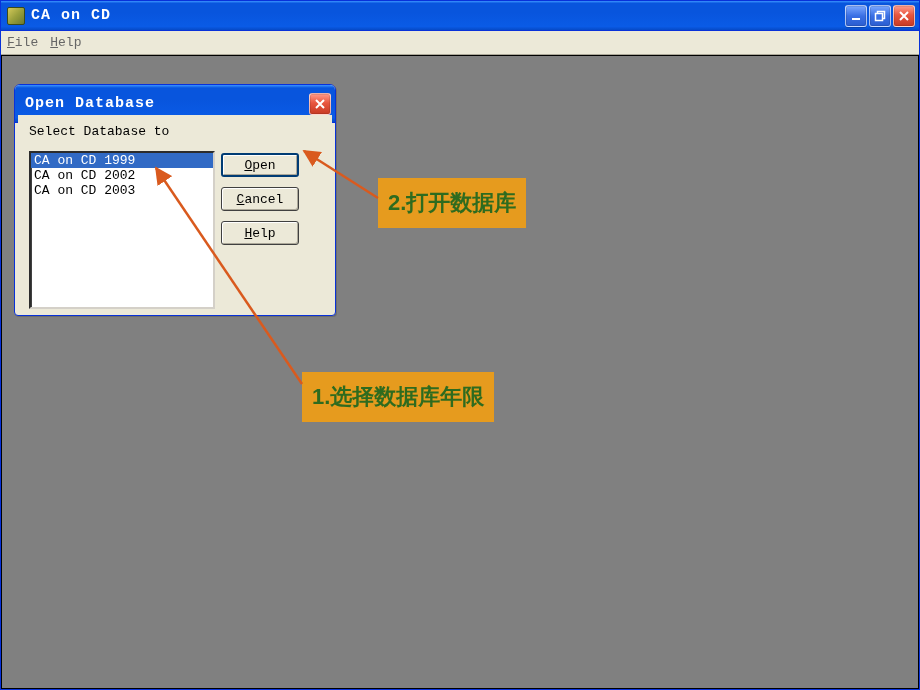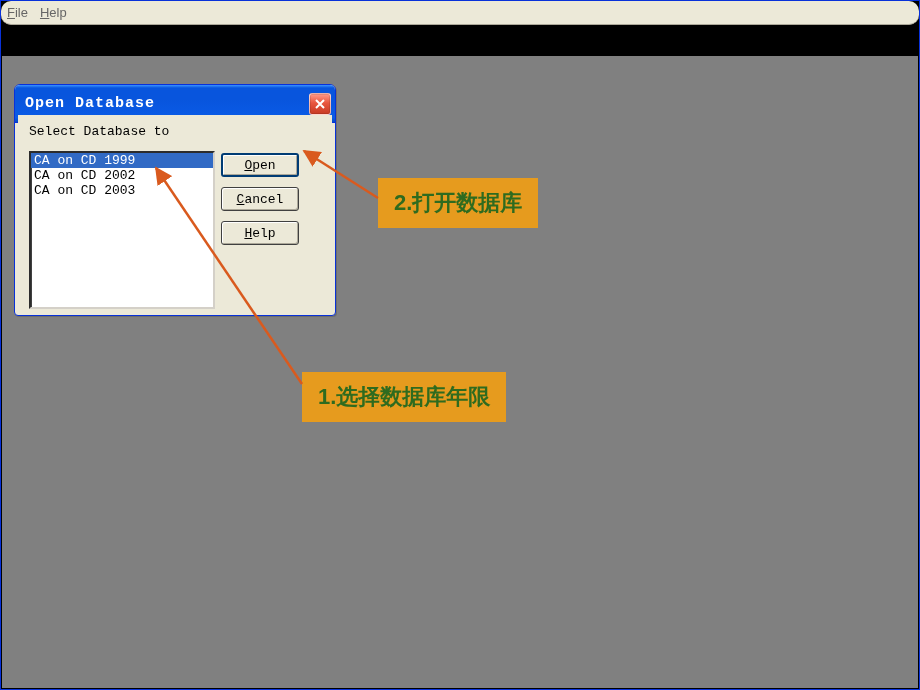--- a/index.html
+++ b/index.html
@@ -32,21 +32,21 @@
     box-shadow: inset 0 0 0 1px rgba(0,0,0,0.1), 0 1px 0 rgba(0,0,0,0.2);
     cursor: default;
   }
   .win-btn.blue { background: linear-gradient(to bottom, #7ba7ff 0%, #3a6fe4 50%, #2a5dd0 100%); }
   .win-btn.red  { background: linear-gradient(to bottom, #ff9a8a 0%, #e8563f 45%, #c73a24 100%); }
   .win-btn svg { width: 12px; height: 12px; }
 
   .menubar {
     height: 24px; background: #ece9d8; border-bottom: 1px solid #aca899;
     display: flex; align-items: center; padding: 0 6px; gap: 12px;
-    font-size: 13px; color: #666; font-family: Liberation Sans, sans-serif; border-radius: 10px;
+    font-size: 13px; color: #666; font-family: Liberation Mono, monospace;
   }
   .menubar .menu-item .ul { text-decoration: underline; }
 
   .app-body {
     position: absolute; left: 1px; right: 1px; top: 55px; bottom: 1px;
     background: #808080;
   }
 
   
   .dialog {
@@ -111,33 +111,56 @@
   .btn.default { border: 2px solid #003c74; }
   .btn .ul { text-decoration: underline; }
 
   
   .annot {
     position: absolute;
     background: #e69b1e;
     color: #2e6b1f;
     font-family: "Microsoft YaHei", "SimHei", sans-serif;
     font-size: 22px; font-weight: bold;
-    padding: 8px 14px;
+    padding: 8px 8px;
     border: 2px solid #e69b1e;
     white-space: nowrap;
   }
   .annot-2 { left: 376px; top: 122px; }
   .annot-1 { left: 300px; top: 316px; }
 
   .arrow { position: absolute; pointer-events: none; }
 </style>
 </head>
 <body>
 
 <div class="app-window">
+  <div class="titlebar">
+    <div class="app-icon"></div>
+    <div class="title-text">CA on CD</div>
+    <div class="spacer"></div>
+    <div class="win-btns">
+      <div class="win-btn blue">
+        <svg viewBox="0 0 12 12">
+            <rect x="2" y="8" width="8" height="2" fill="#fff"></rect>
+          </svg>
+      </div>
+      <div class="win-btn blue">
+        <svg viewBox="0 0 12 12">
+          <rect x="3.5" y="1.5" width="7" height="7" fill="none" stroke="#fff" stroke-width="1.5"></rect>
+          <rect x="1.5" y="3.5" width="7" height="7" fill="#3a6fe4" stroke="#fff" stroke-width="1.5"></rect>
+        </svg>
+      </div>
+      <div class="win-btn red">
+        <svg viewBox="0 0 12 12">
+            <path d="M2 2 L10 10 M10 2 L2 10" stroke="#fff" stroke-width="2"></path>
+          </svg>
+      </div>
+    </div>
+  </div>
 
   <div class="menubar">
     <span class="menu-item"><span class="ul">F</span><span>ile</span></span>
     <span class="menu-item"><span class="ul">H</span><span>elp</span></span>
   </div>
 
   <div class="app-body">
 
     <div class="dialog">
       <div class="dlg-titlebar">

